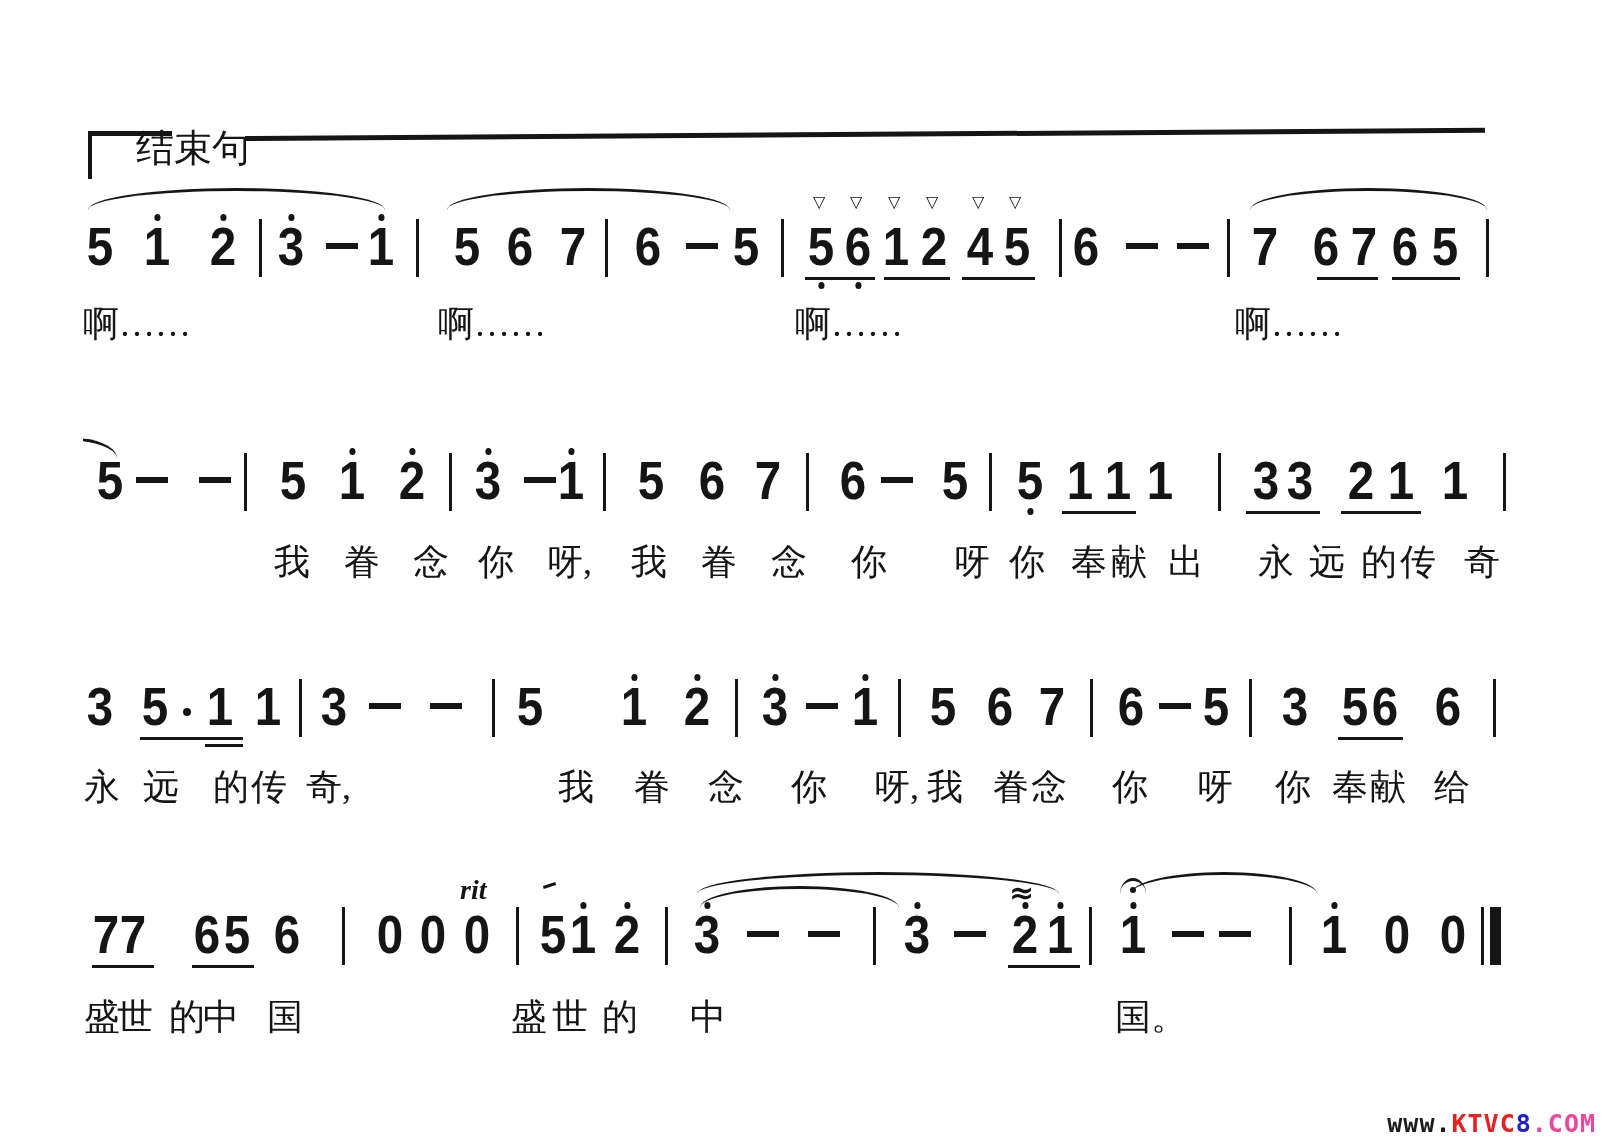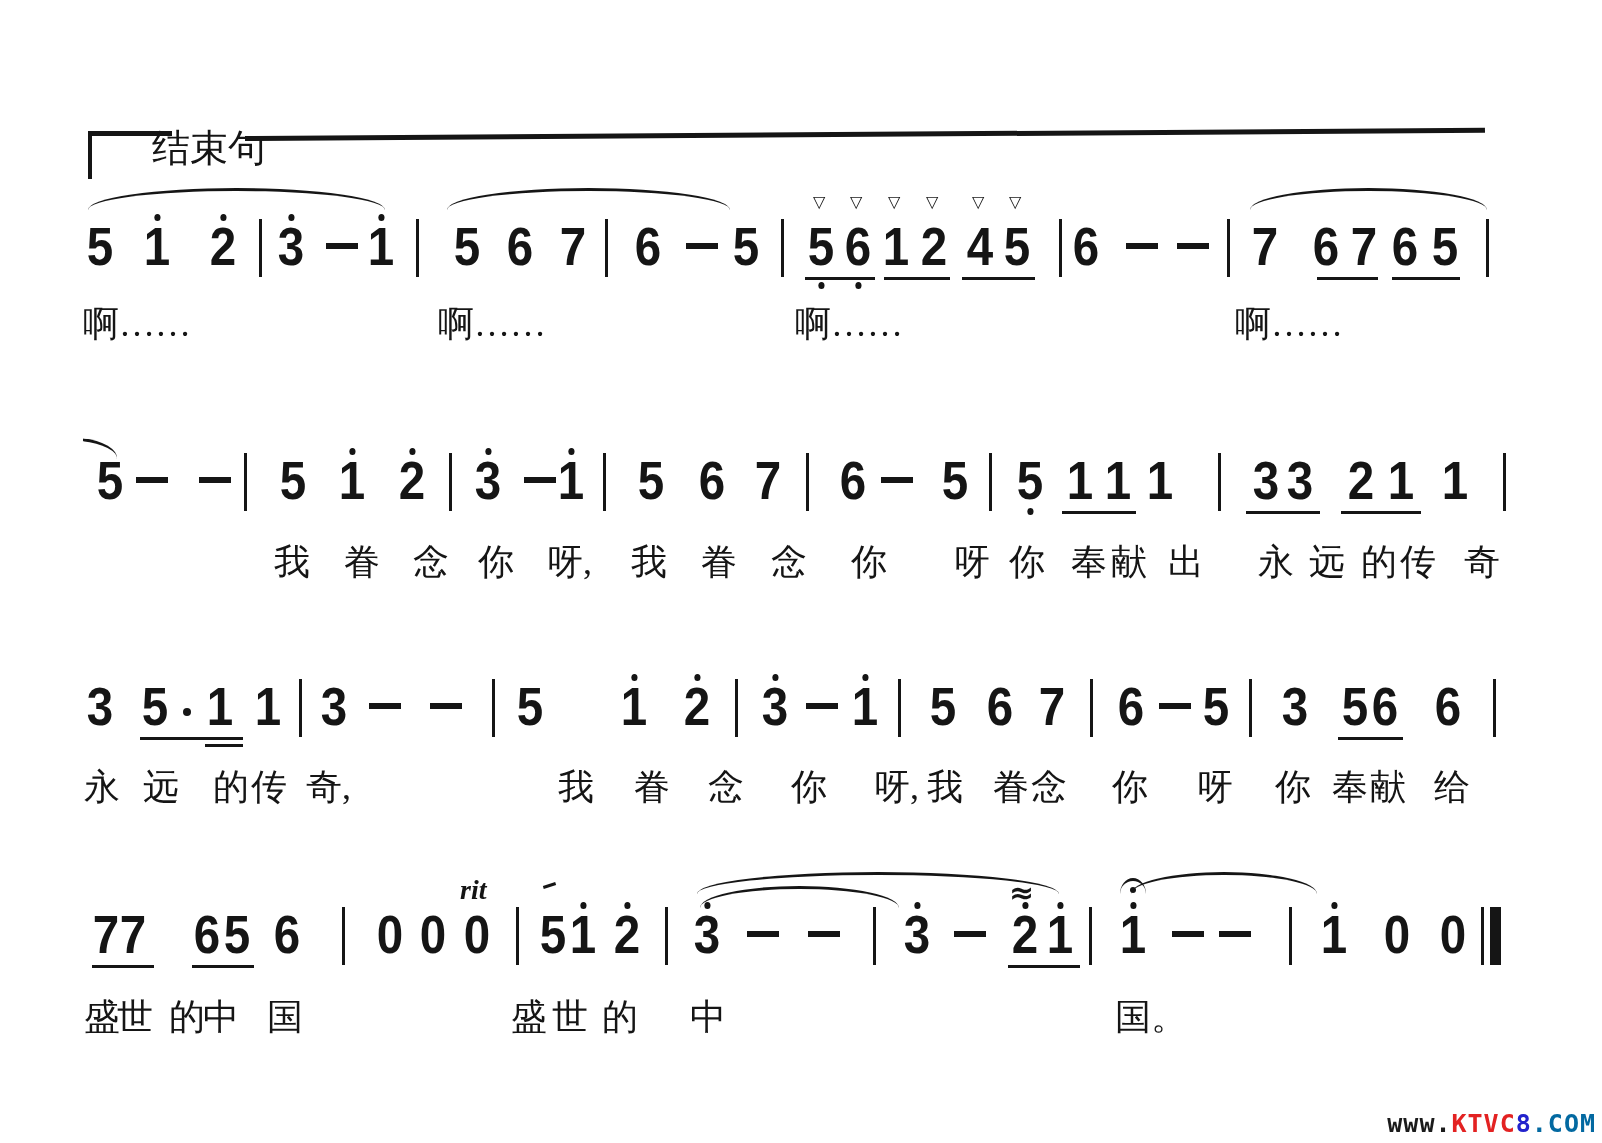--- a/index.html
+++ b/index.html
@@ -29,29 +29,29 @@
   .breath{position:absolute;width:13px;height:3px;background:#151515;transform:rotate(-18deg);}
 
   
   .ly{position:absolute;margin-left:-19px;white-space:nowrap;
       font:400 36px/42px "Liberation Serif","DejaVu Serif",serif;color:#151515;}
   .lyL{margin-left:0;}
 
   
   .volta-tick{position:absolute;left:88px;top:131px;width:4px;height:48px;background:#151515;}
   .volta-seg{position:absolute;left:88px;top:131px;width:84px;height:5px;background:#151515;}
-  .section-label{position:absolute;left:152px;top:126px;font:400 38px/44px "Liberation Serif","DejaVu Serif",serif;}
+  .section-label{position:absolute;left:136px;top:126px;font:400 38px/44px "Liberation Serif","DejaVu Serif",serif;}
   .top-line{position:absolute;left:245px;top:136px;width:1240px;height:5px;background:#151515;
             transform:rotate(-0.38deg);transform-origin:left center;}
 
   .rit{position:absolute;margin-left:-20px;font:italic 700 28px/28px "Liberation Serif","DejaVu Serif",serif;}
 
   
   .wm{position:absolute;right:6px;bottom:6px;font:700 25px/26px "DejaVu Sans Mono",monospace;letter-spacing:1px;}
-  .wm-a{color:#1b1b1b;} .wm-b{color:#e32222;} .wm-c{color:#2222cc;} .wm-d{color:#0369a1;}
+  .wm-a{color:#1b1b1b;} .wm-b{color:#e32222;} .wm-c{color:#2222cc;} .wm-d{color:#ec4899;}
 </style>
 </head>
 <body>
 
 <div class="page">
 
   <div class="volta-tick"></div>
   <div class="volta-seg"></div>
   <span class="section-label">结束句</span>
   <div class="top-line"></div>

